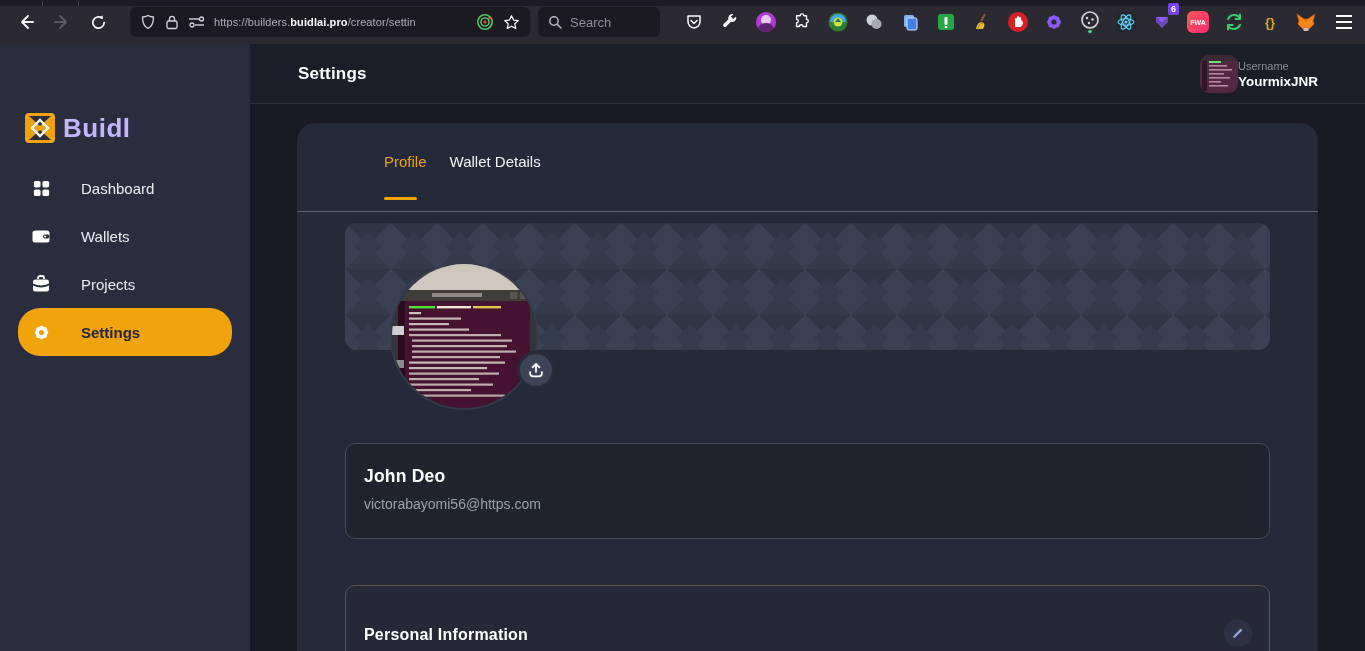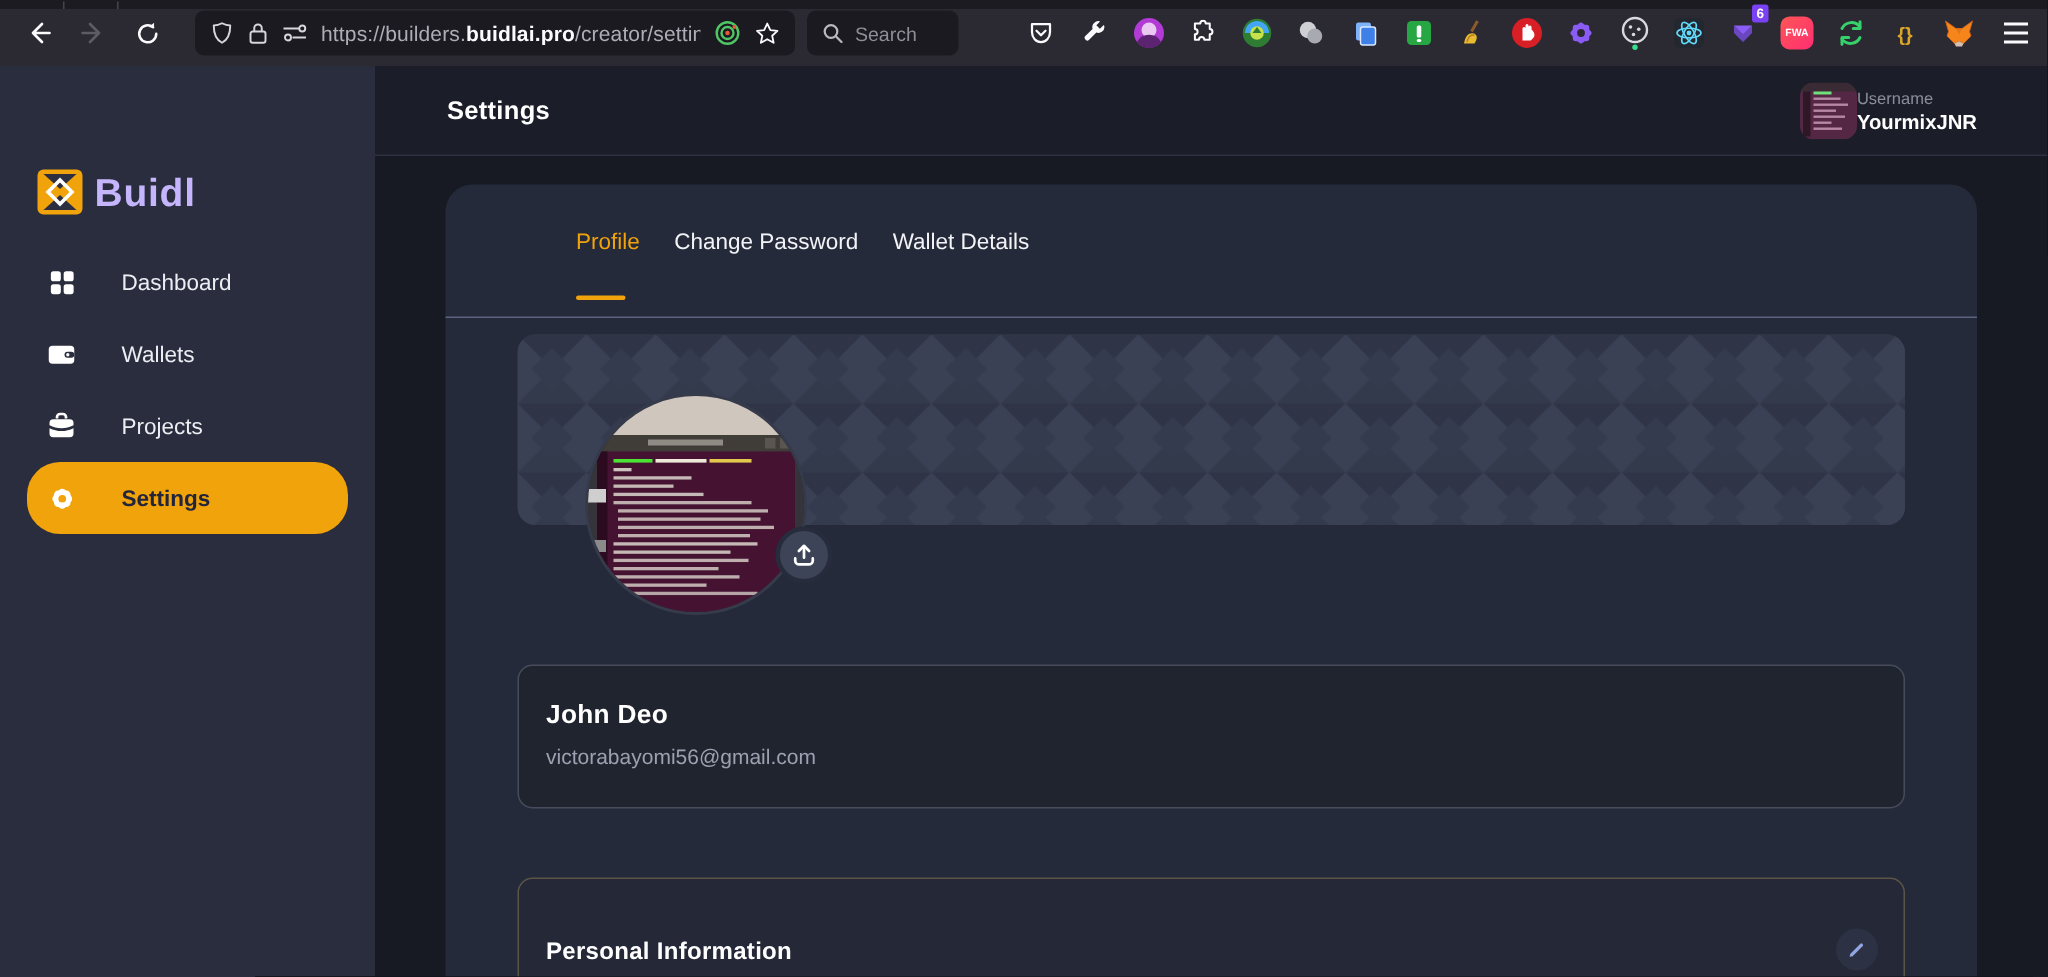--- a/index.html
+++ b/index.html
@@ -7,23 +7,23 @@
   #screen { position:relative; width:1365px; height:651px; overflow:hidden; background:#171a23; }
 
   
   .chrome { position:absolute; top:0; left:0; width:1365px; height:44px; background:#2b2a33; }
   .tabstrip { position:absolute; top:0; left:0; width:100%; height:6px; background:#1c1b22; }
   .tabstrip .sep { position:absolute; top:1px; width:1px; height:5px; background:#46454f; }
   .navbtn { position:absolute; top:8px; width:28px; height:28px; border-radius:4px;
             display:flex; align-items:center; justify-content:center; }
   .urlbar { position:absolute; left:130px; top:7px; width:400px; height:30px; background:#1b1a21;
             border-radius:6px; display:flex; align-items:center; padding:0 10px; gap:9px; }
-  .urlbar .url-text { font-size:14px; white-space:nowrap; overflow:hidden; flex:1; letter-spacing:.1px; }
+  .urlbar .url-text { font-size:11px; white-space:nowrap; overflow:hidden; flex:1; letter-spacing:.1px; }
   .url-dim { color:#aeacb6; } .url-domain { color:#fbfbfe; font-weight:600; }
-  .searchbar { position:absolute; left:538px; top:7px; width:101px; height:30px; background:#1b1a21;
+  .searchbar { position:absolute; left:538px; top:7px; width:122px; height:30px; background:#1b1a21;
                border-radius:6px; display:flex; align-items:center; padding:0 10px; gap:8px; }
   .searchbar span { color:#8f8d97; font-size:13px; }
   .ext { position:absolute; top:8px; width:28px; height:28px; display:flex; align-items:center;
          justify-content:center; border-radius:4px; }
   .badge6 { position:absolute; top:-5px; right:-3px; background:#7a42f4; color:#fff; font-size:9px;
             font-weight:700; padding:1px 3px; border-radius:2px; line-height:10px; }
   .braces-label { color:#d9a62a; font-weight:700; font-size:13px; }
   .fwa-box { width:22px; height:22px; border-radius:6px; background:linear-gradient(135deg,#ff5656,#ff2e72);
              color:#fff; font-size:7px; font-weight:700; display:flex; align-items:center; justify-content:center; }
   .hamburger { position:absolute; left:1330px; top:8px; width:28px; height:28px; display:flex;
@@ -354,21 +354,20 @@
             <span class="user-name">YourmixJNR</span>
           </div>
         </div>
       </header>
 
       <div class="content">
         <div class="card">
 
           <div class="tabs">
             <span class="tab active">Profile</span>
-            <span class="tab">Change Password</span>
             <span class="tab">Wallet Details</span>
           </div>
           <div class="tabs-divider"></div>
 
           <div class="banner">
             <svg width="925" height="127">
               <defs>
                 <pattern id="bp" width="46" height="46" patternUnits="userSpaceOnUse">
                   <rect width="46" height="46" fill="#363c4f"></rect>
                   <path d="M0 0 L46 0 L23 23 Z" fill="#2f3547"></path>
@@ -421,21 +420,21 @@
           <div class="upload-btn">
             <svg width="18" height="18" viewBox="0 0 20 20">
               <path d="M10 12 V3.5" stroke="#fff" stroke-width="2" stroke-linecap="round"></path>
               <path d="M6.2 7 L10 3.2 L13.8 7" fill="none" stroke="#fff" stroke-width="2" stroke-linecap="round" stroke-linejoin="round"></path>
               <path d="M3.5 12.5 v1.5 a3 3 0 0 0 3 3 h7 a3 3 0 0 0 3 -3 v-1.5" fill="none" stroke="#fff" stroke-width="2" stroke-linecap="round"></path>
             </svg>
           </div>
 
           <div class="info-card name-card">
             <div class="profile-name">John Deo</div>
-            <div class="profile-email">victorabayomi56@gmail.com</div>
+            <div class="profile-email">victorabayomi56@https.com</div>
           </div>
 
           <div class="info-card personal-card">
             <div class="personal-title">Personal Information</div>
             <div class="edit-btn">
               <svg width="14" height="14" viewBox="0 0 20 20">
                 <path d="M3.5 14.2 L13 4.7 a1.6 1.6 0 0 1 2.3 0 a1.6 1.6 0 0 1 0 2.3 L5.8 16.5 L3 17 Z" fill="#93a5e0"></path>
               </svg>
             </div>
           </div>

